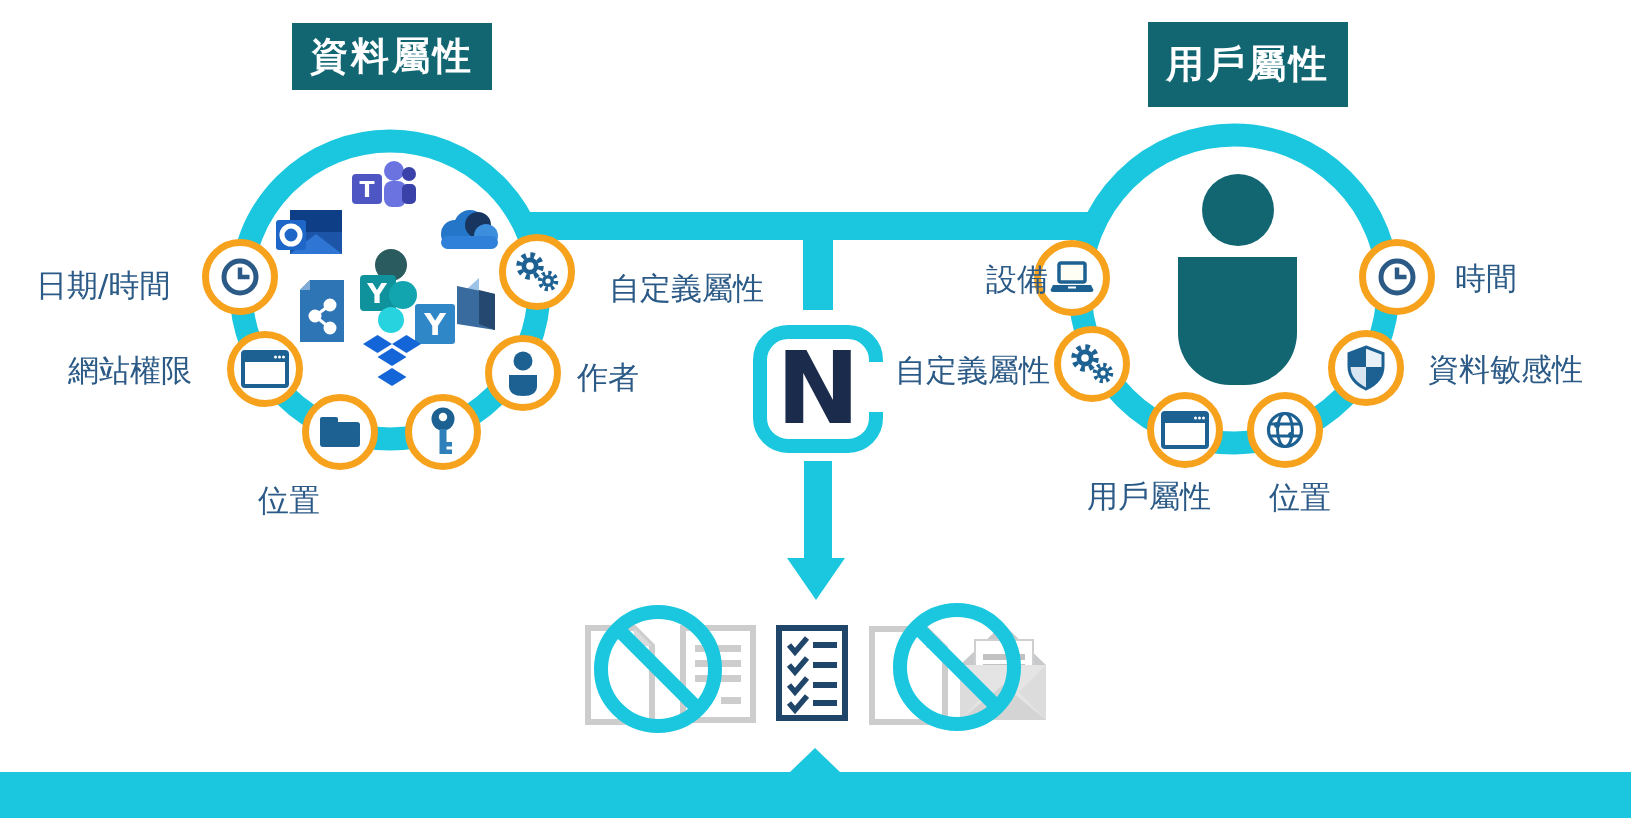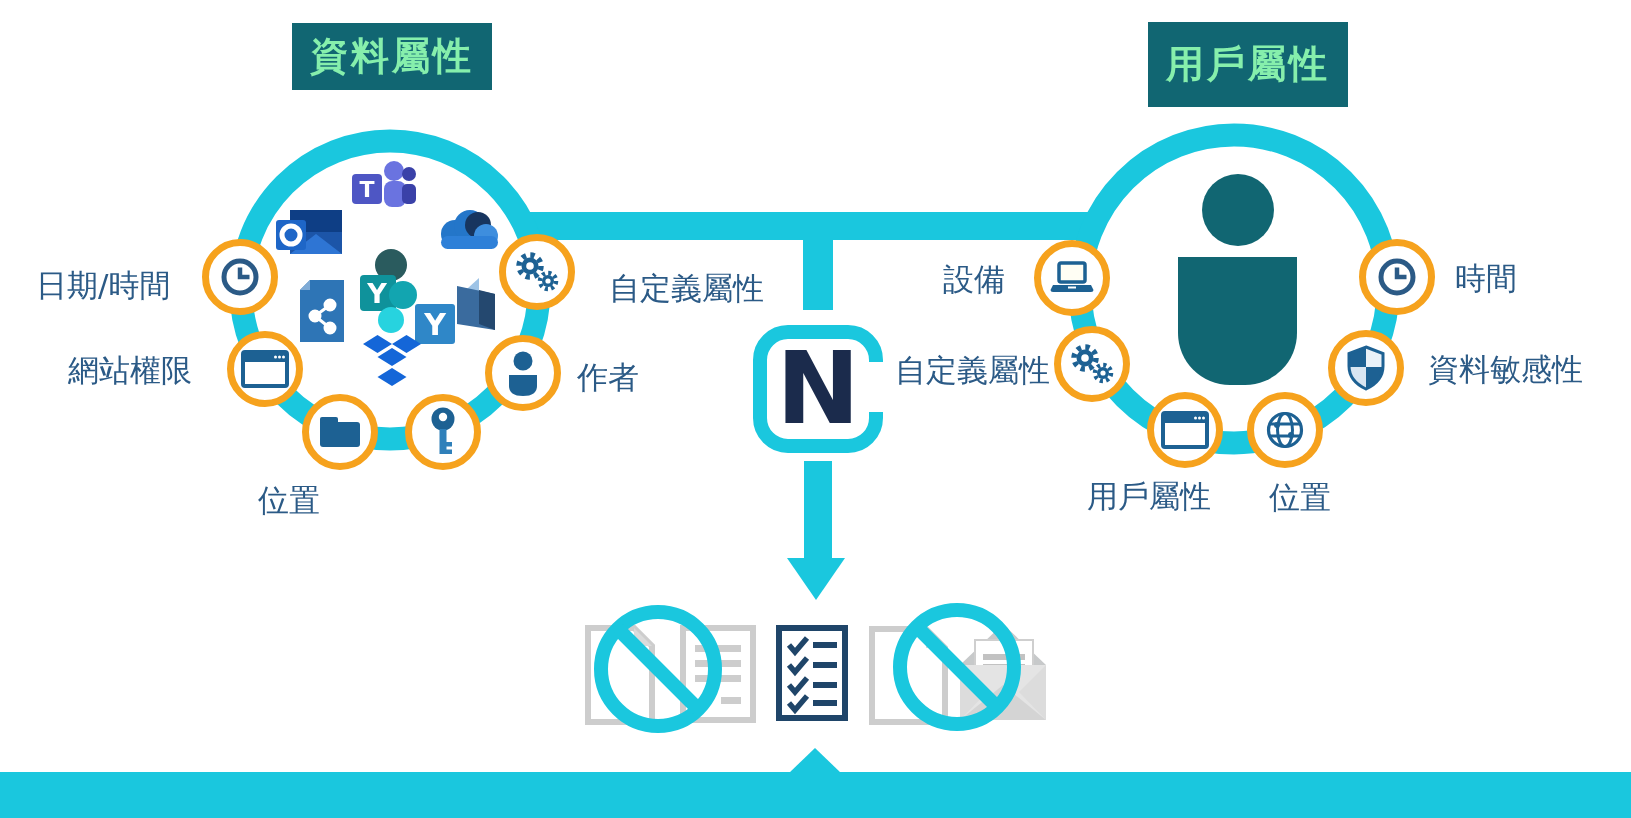--- a/index.html
+++ b/index.html
@@ -3,21 +3,21 @@
 <meta charset="utf-8">
 <style>
   html,body{margin:0;padding:0;background:#fff;}
   .canvas{
     position:relative;width:1631px;height:818px;background:#ffffff;overflow:hidden;
     font-family:"DejaVu Sans","Liberation Sans",sans-serif;
   }
   .abs{position:absolute;}
   svg{display:block;}
   .title-box{
-    position:absolute;background:#116672;color:#86efac;font-weight:bold;font-size:38px;
+    position:absolute;background:#116672;color:#ffffff;font-weight:bold;font-size:38px;
     display:flex;align-items:center;justify-content:center;letter-spacing:3px;
   }
   .label{
     position:absolute;color:#2B5A86;font-weight:normal;font-size:31px;line-height:36px;white-space:nowrap;
   }
   .badge{
     position:absolute;box-sizing:border-box;width:76px;height:76px;border-radius:50%;
     background:#ffffff;border:7px solid #F6A21D;display:flex;align-items:center;justify-content:center;
   }
   .person-head{position:absolute;left:1202px;top:174px;width:72px;height:72px;border-radius:50%;background:#116672;}
@@ -229,21 +229,21 @@
       <circle cx="21" cy="21" r="16" fill="#ffffff" stroke="#2B5A86" stroke-width="5"></circle>
       <path d="M21 11.5 V21 H30.5" fill="none" stroke="#2B5A86" stroke-width="4.5"></path>
     </svg>
   </div>
 
   <div class="label" style="left:36px;top:267px">日期/時間</div>
   <div class="label" style="left:68px;top:352px">網站權限</div>
   <div class="label" style="left:258px;top:482px">位置</div>
   <div class="label" style="left:577px;top:359px">作者</div>
   <div class="label" style="left:609px;top:270px">自定義屬性</div>
-  <div class="label" style="left:943px;top:261px">設備</div>
+  <div class="label" style="left:986px;top:261px">設備</div>
   <div class="label" style="left:895px;top:352px">自定義屬性</div>
   <div class="label" style="left:1087px;top:478px">用戶屬性</div>
   <div class="label" style="left:1269px;top:479px">位置</div>
   <div class="label" style="left:1455px;top:260px">時間</div>
   <div class="label" style="left:1428px;top:351px">資料敏感性</div>
 
   <svg class="abs" style="left:572px;top:598px" width="186" height="142">
     <path d="M16 30 H62 L80 48 V124 H16 Z" fill="#ffffff" stroke="#CDCDCD" stroke-width="6"></path>
     <polygon points="62,30 80,48 62,48" fill="#DBDBDB"></polygon>
     <rect x="111" y="30" width="70" height="92" fill="#ffffff" stroke="#CDCDCD" stroke-width="6"></rect>

